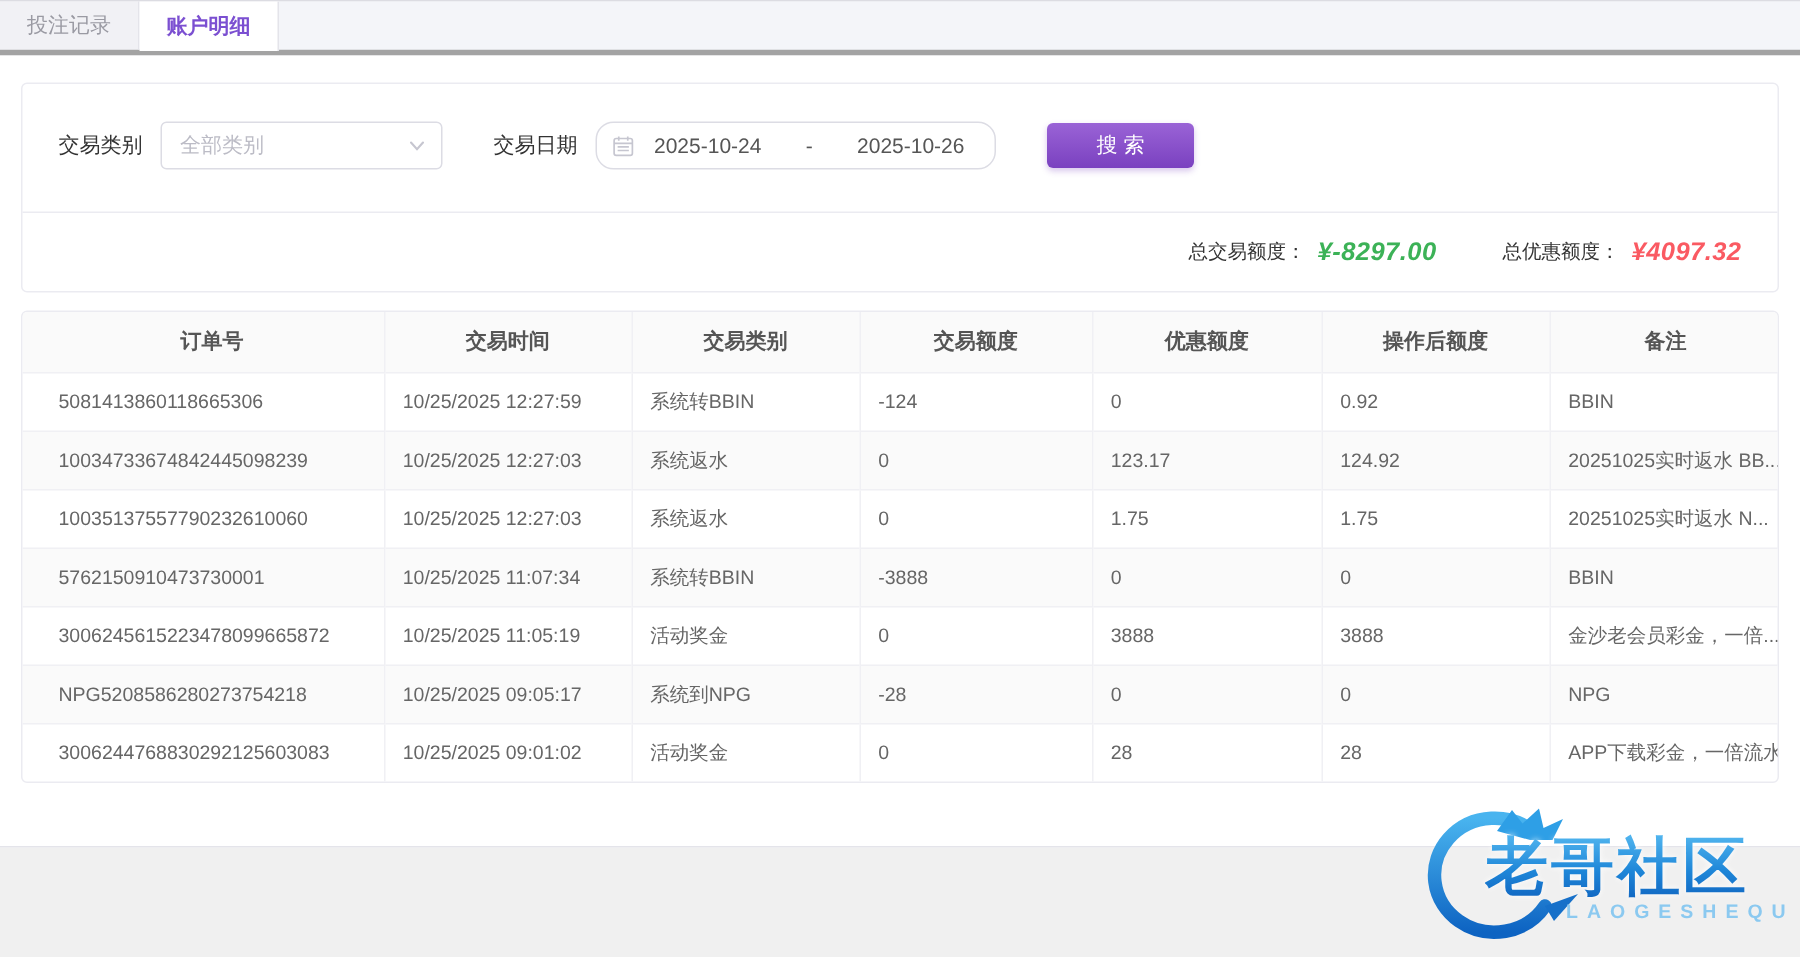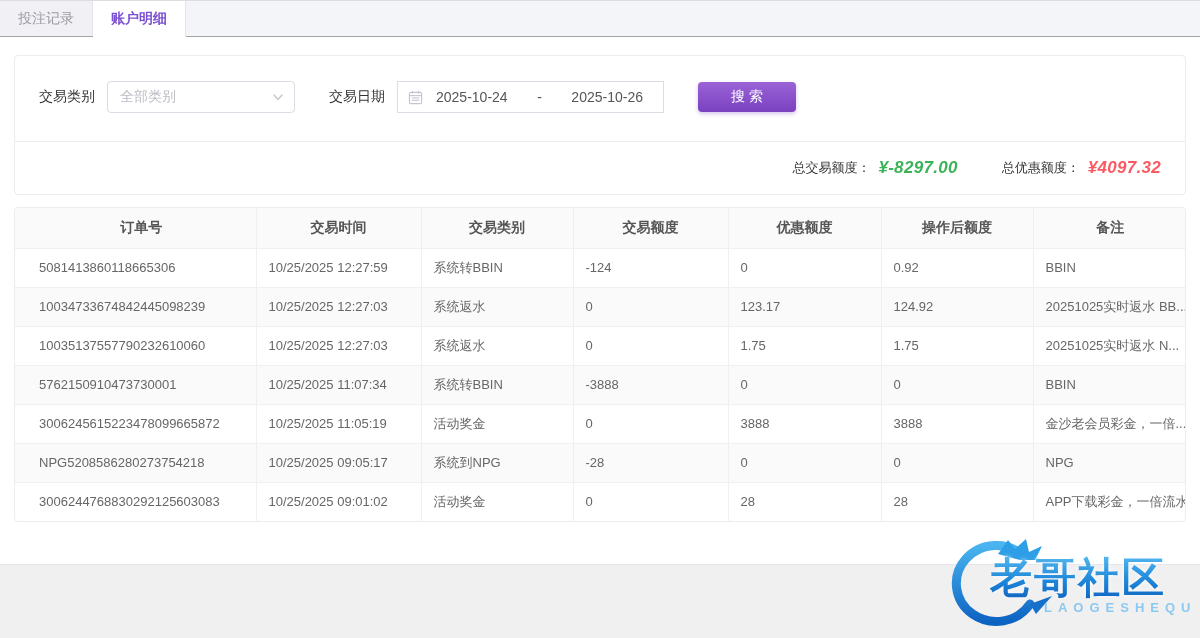--- a/index.html
+++ b/index.html
@@ -9,21 +9,21 @@
     background:#f0f0f0;
     position:relative;
     color:#333;
   }
 
   
   .tabbar {
     height:37px;
     background:#f4f5f9;
     border-top:1px solid #dcdce2;
-    border-bottom:1px solid #a3a3a3;
+    border-bottom:4px solid #a3a3a3;
     display:flex;
     align-items:stretch;
   }
   .tab {
     min-width:91px;
     padding:0 18px;
     display:flex; align-items:center; justify-content:center;
     font-size:14px;
     color:#9a9aa3;
     background:#f1f1f5;
@@ -66,21 +66,21 @@
     padding:0 10px 0 12px;
     cursor:pointer;
     background:#fff;
   }
   .select-box .placeholder { flex:1; font-size:14px; color:#bcbcc6; }
   .chevron { width:12px; height:12px; color:#c6c6d0; }
   .date-label { margin-left:34px; }
   .date-box {
     width:267px; height:32px;
     border:1px solid #dcdce4;
-    border-radius:0;
+    border-radius:12px;
     display:flex; align-items:center;
     padding:0 20px 0 10px;
     background:#fff;
     cursor:pointer;
   }
   .calendar-icon { width:15px; height:15px; color:#c6c6d0; margin-right:13px; flex:none; }
   .date-text { font-size:14px; color:#555; }
   .date-dash { font-size:14px; color:#555; margin:0 auto; }
   .search-btn {
     margin-left:34px;

